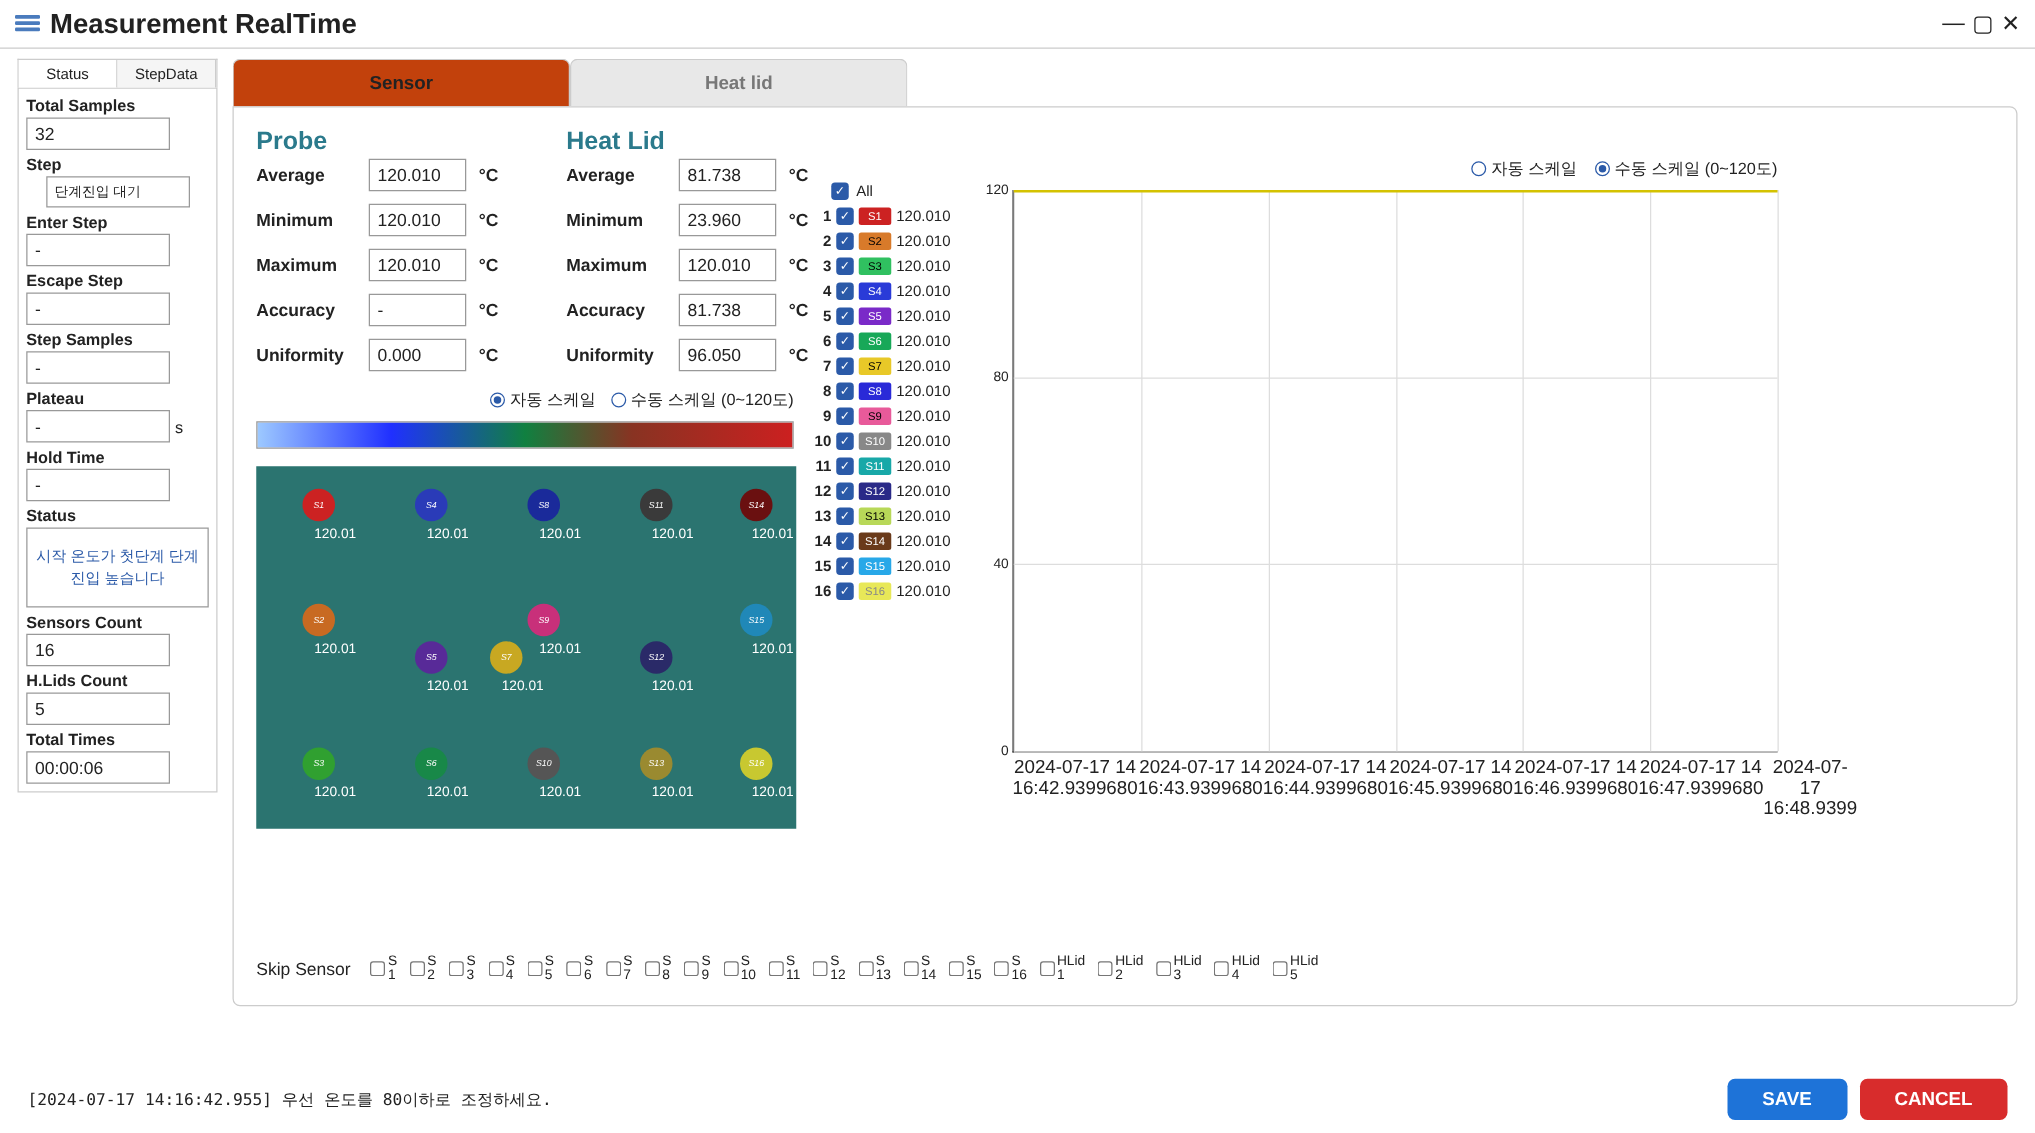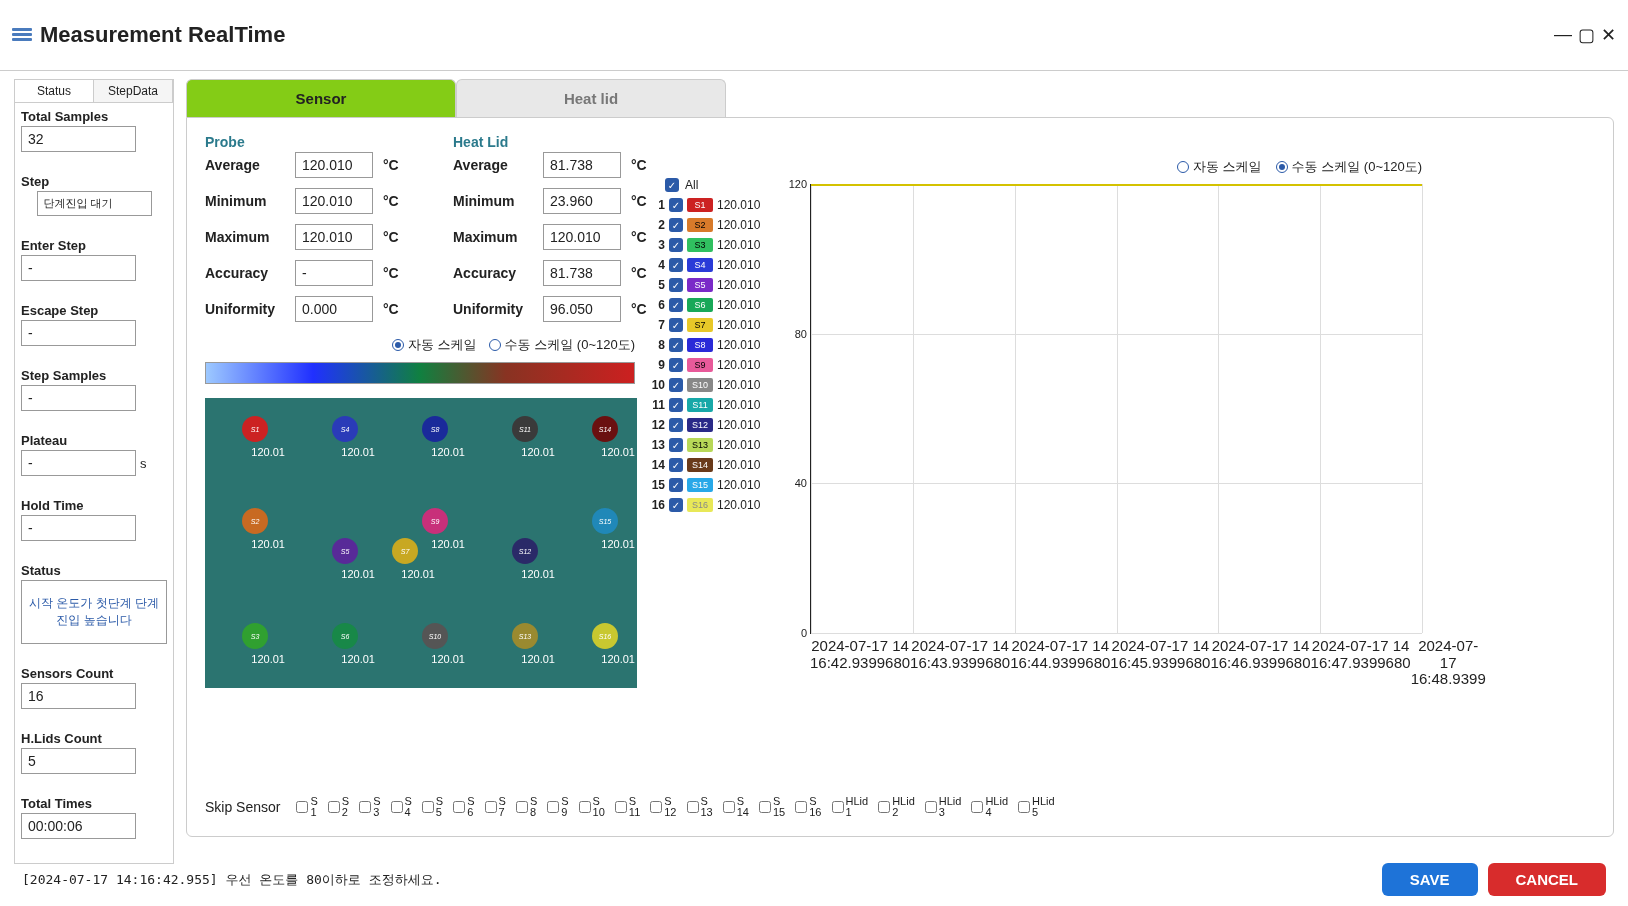--- a/index.html
+++ b/index.html
@@ -1,50 +1,50 @@
 <!DOCTYPE html>
 <html><head>
 <meta charset="utf-8">
 <style>
 * { box-sizing: border-box; margin: 0; padding: 0; }
 body { font-family: "Segoe UI", Arial, sans-serif; font-size: 13px; color: #222; background: #fff; width: 1628px; height: 906px; overflow: hidden; position: relative; }
 
 
-.titlebar { display: flex; align-items: center; padding: 22px 12px; border-bottom: 1px solid #ccc; }
+.titlebar { display: flex; align-items: center; padding: 6px 12px; border-bottom: 1px solid #ccc; }
 .title-icon { width: 20px; height: 14px; margin-right: 8px; display: flex; flex-direction: column; gap: 2px; }
 .title-icon span { height: 3px; background: #4a7bbd; border-radius: 1px; }
 .titlebar h1 { font-size: 22px; font-weight: bold; }
 .winctrls { margin-left: auto; display: flex; gap: 6px; font-size: 18px; }
 
 .content { display: flex; padding: 8px 14px 0 14px; height: 790px; }
 
 
 .sidebar { width: 160px; flex-shrink: 0; }
 .side-tabs { display: flex; border: 1px solid #ccc; border-bottom: none; }
 .side-tab { flex: 1; padding: 4px 6px; font-size: 12px; text-align: center; border-right: 1px solid #ccc; background: #f5f5f5; cursor: pointer; }
 .side-tab.active { background: #fff; }
 .side-body { border: 1px solid #ccc; padding: 4px 6px; }
-.fld { margin-bottom: 20px; }
+.fld { margin-bottom: 2px; }
 .fld-label { font-weight: bold; font-size: 13px; padding: 2px 0; }
 .fld-input { border: 1px solid #999; padding: 4px 6px; font-size: 14px; width: 115px; background: #fff; }
 .fld-input.small { font-size: 11px; }
 .fld-unit { font-size: 13px; margin-left: 4px; }
 .status-box { border: 1px solid #999; padding: 14px 6px; font-size: 12px; color: #2b5aa8; text-align: center; line-height: 1.4; }
 
 
 .main { flex: 1; margin-left: 12px; position: relative; }
 .main-tabs { display: flex; }
 .main-tab { width: 270px; padding: 10px 0; text-align: center; font-size: 15px; font-weight: 600; border: 1px solid #ccc; border-bottom: none; border-radius: 6px 6px 0 0; background: #e8e8e8; color: #777; cursor: pointer; }
-.main-tab.active { background: #84cc16; color: #222; }
+.main-tab.active { background: #c2410c; color: #222; }
 .main-body { border: 1px solid #ccc; border-radius: 0 6px 6px 6px; padding: 16px 18px; height: 720px; position: relative; }
 
 
 .metrics-row { display: flex; gap: 40px; }
 .metrics-col { }
-.metrics-title { font-size: 14px; font-weight: bold; color: #2b7a8c; margin-bottom: 2px; }
+.metrics-title { font-size: 20px; font-weight: bold; color: #2b7a8c; margin-bottom: 2px; }
 .metric { display: flex; align-items: center; margin-bottom: 10px; }
 .metric-label { width: 90px; font-weight: bold; font-size: 14px; }
 .metric-val { border: 1px solid #999; width: 78px; padding: 4px 6px; font-size: 14px; text-align: left; }
 .metric-unit { width: 30px; font-size: 14px; font-weight: bold; margin-left: 10px; }
 .scale-radios { display: flex; gap: 12px; font-size: 13px; align-items: center; justify-content: flex-end; margin-top: 4px; }
 .radio { display: inline-flex; align-items: center; gap: 4px; }
 .radio-dot { width: 12px; height: 12px; border: 1px solid #2b5aa8; border-radius: 50%; display: inline-flex; align-items: center; justify-content: center; }
 .radio-dot.on::after { content: ""; width: 6px; height: 6px; background: #2b5aa8; border-radius: 50%; }
 
 

